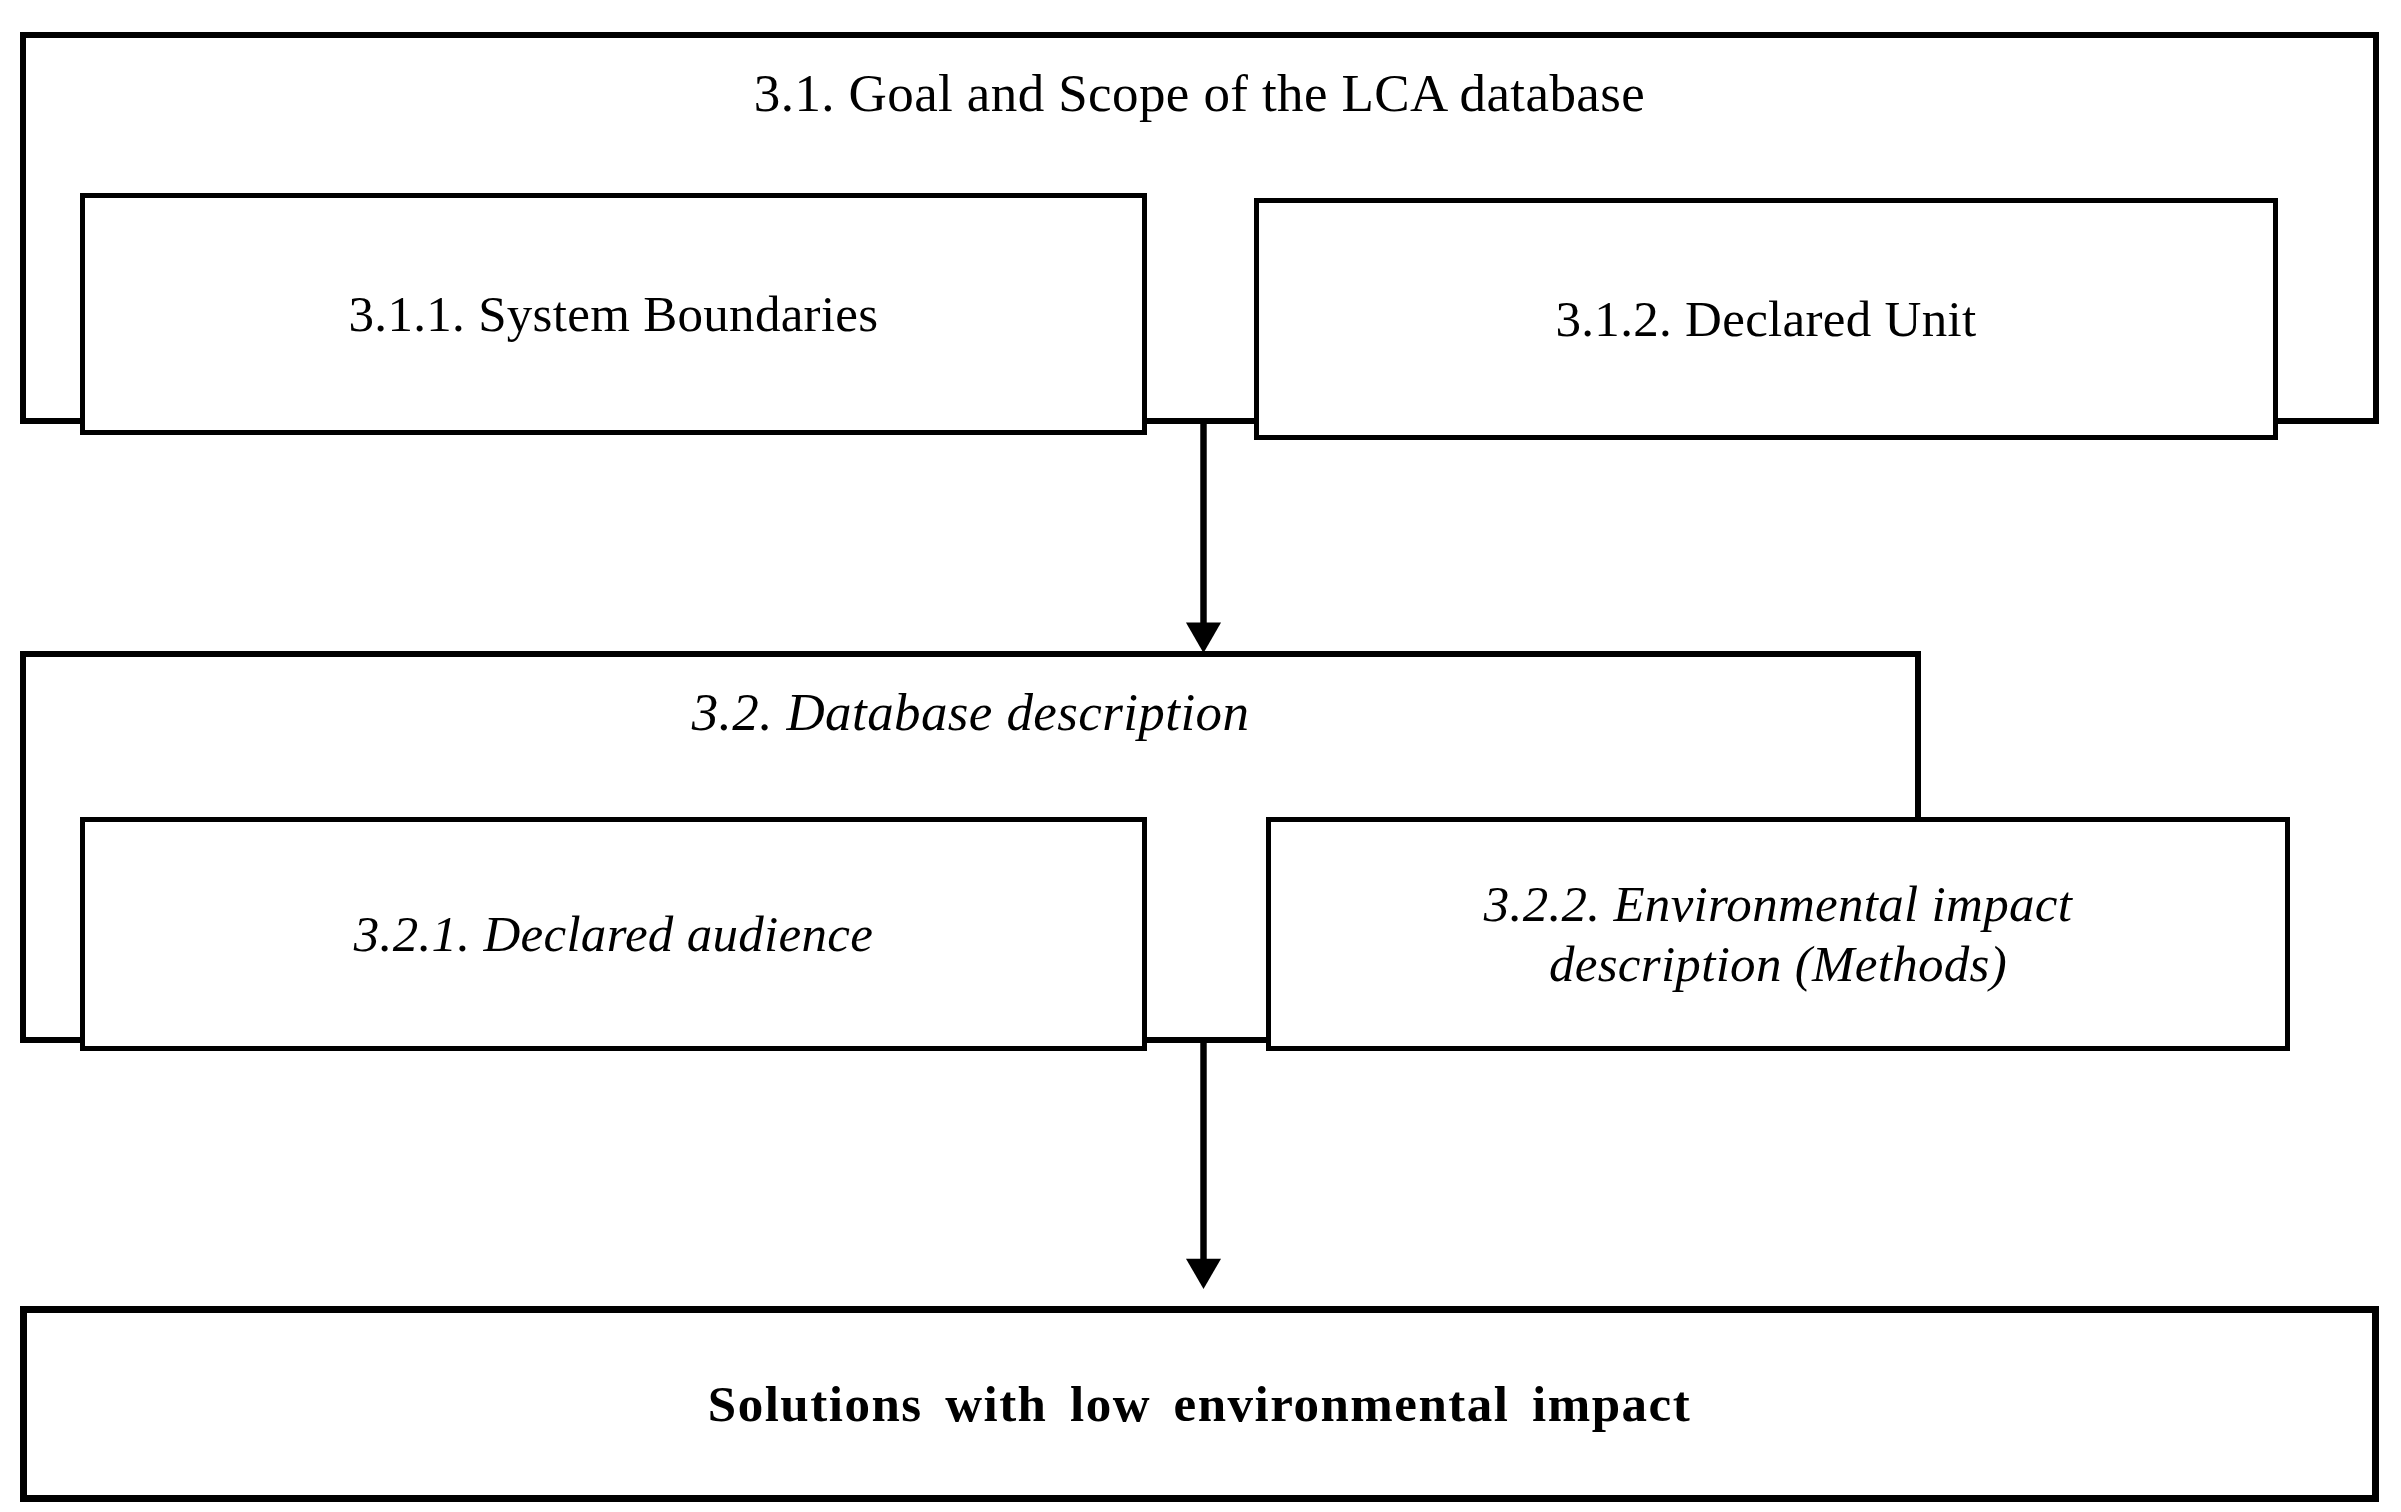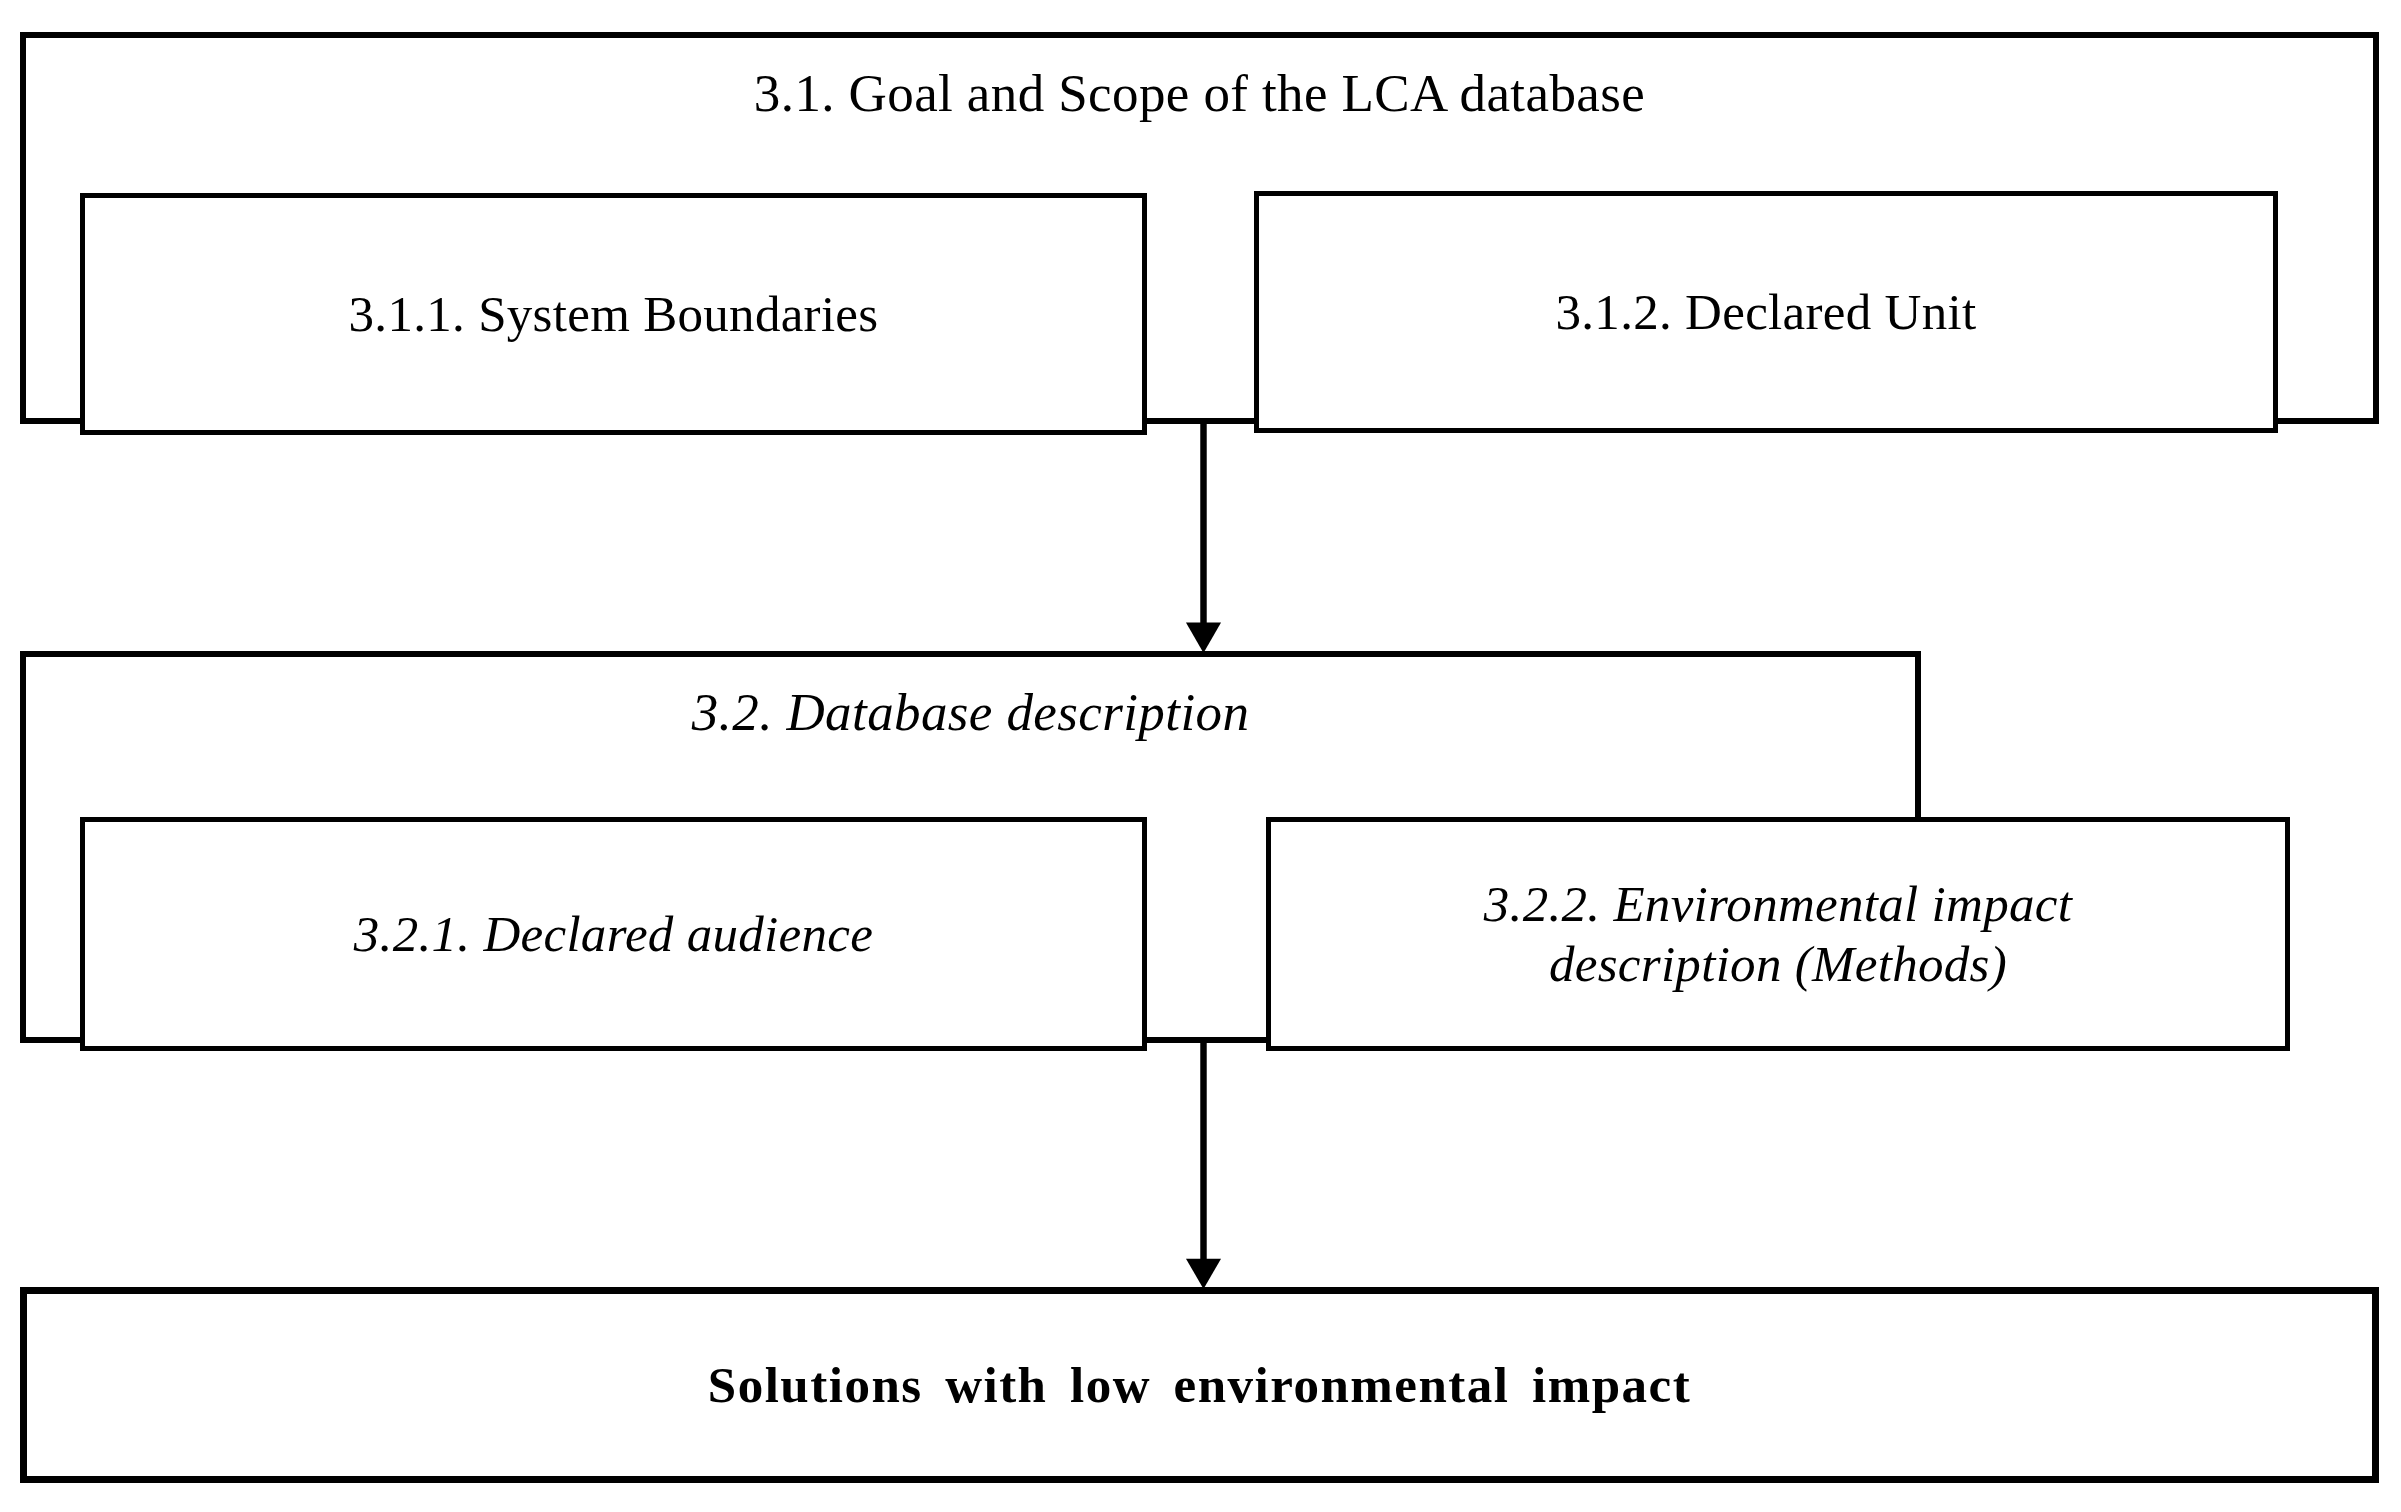--- a/index.html
+++ b/index.html
@@ -42,20 +42,21 @@
     margin-top: 16px;
   }
 
   
   .result-box {
     border: 7.4px solid #000000;
     display: flex;
     align-items: center;
     justify-content: center;
     text-align: center;
+    margin-top: 19px;
   }
 
   .group-title {
     position: absolute;
     left: 0;
     right: 0;
     text-align: center;
     font-size: 53px;
     line-height: 1.05;
     letter-spacing: 0.4px;
@@ -91,21 +92,21 @@
 <div id="diagram">
 
   <div class="node group-box" style="left:20px; top:32px; width:2359px; height:392px;">
 
     <div class="group-title" style="top:28px;">3.1. Goal and Scope of the LCA database</div>
 
     <div class="node leaf-box" style="left:54px; top:139px; width:1067px; height:242px;">
       <span class="leaf-label">3.1.1. System Boundaries</span>
     </div>
 
-    <div class="node leaf-box" style="left:1228px; top:137px; width:1024px; height:242px;">
+    <div class="node leaf-box" style="left:1228px; top:144px; width:1024px; height:242px;">
       <span class="leaf-label">3.1.2. Declared Unit</span>
     </div>
   </div>
 
   <div class="arrow" style="left:1185px; top:423px; width:37px; height:231px;">
     <svg width="37" height="231" viewBox="0 0 40 250">
       <line x1="20" y1="0" x2="20" y2="222" stroke="#000000" stroke-width="7"></line>
       <polygon points="20,249 1,216 39,216" fill="#000000"></polygon>
     </svg>
   </div>

